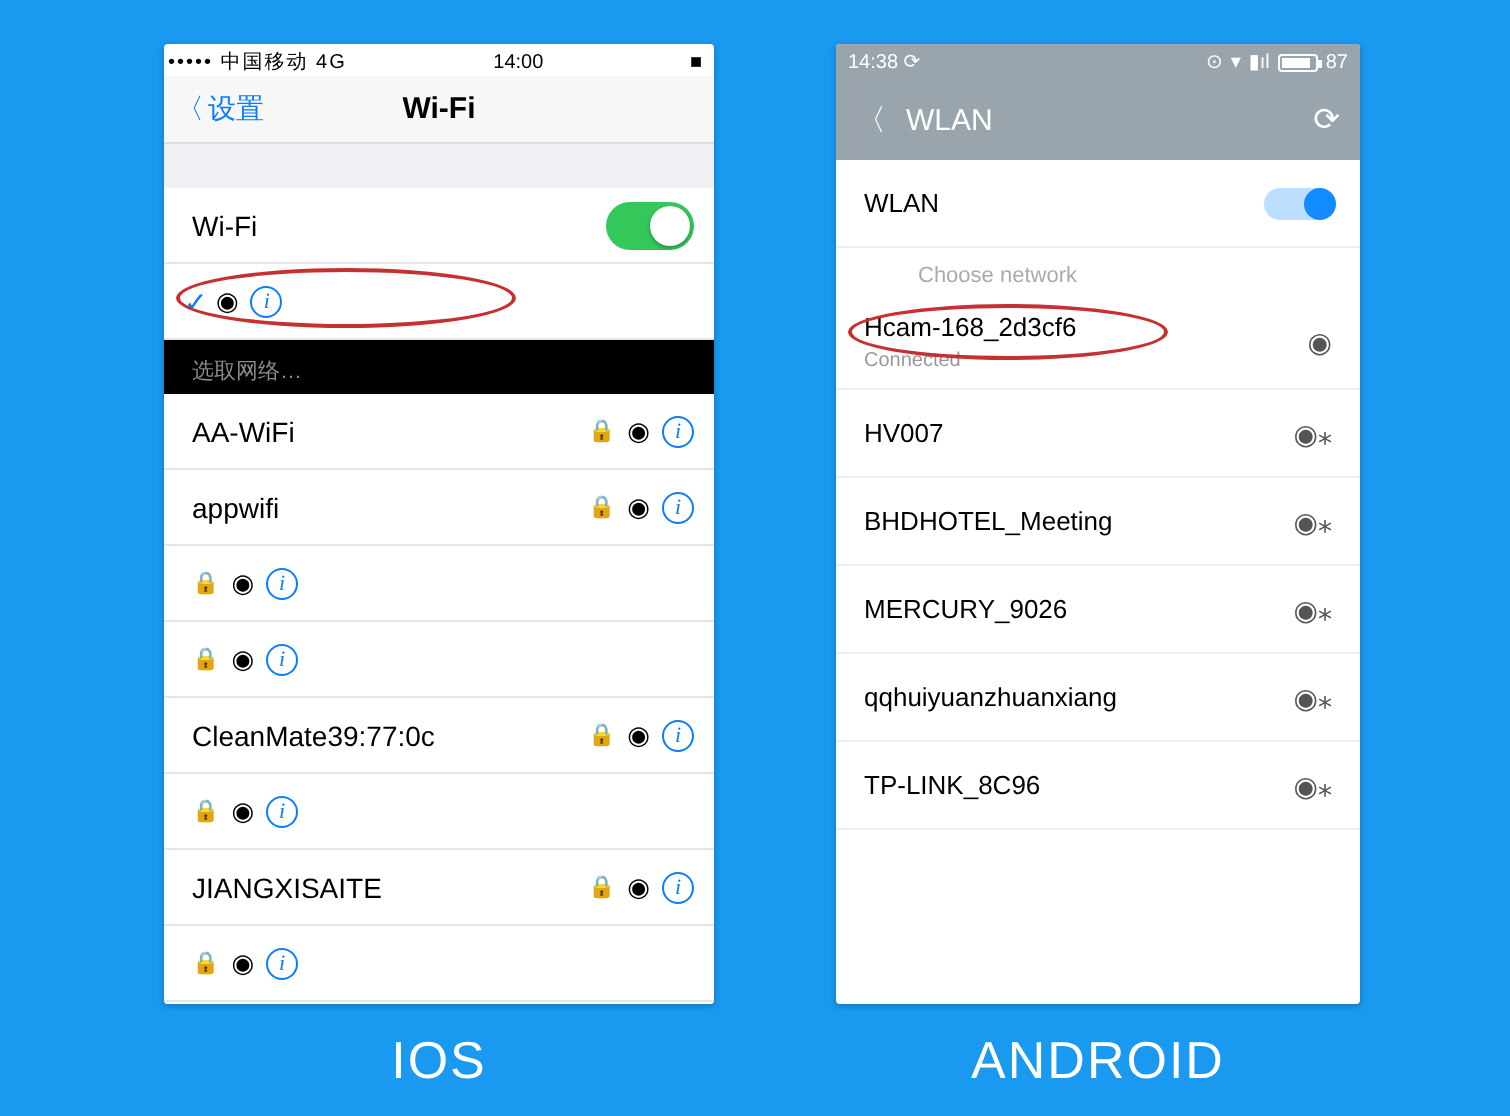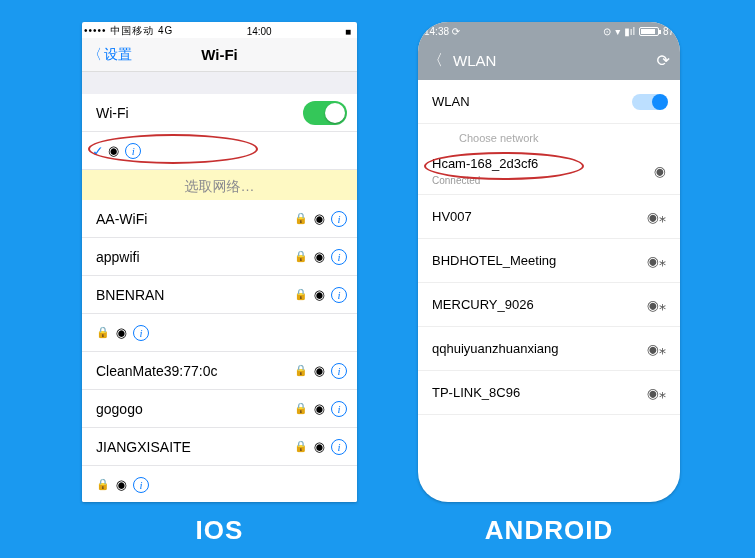--- a/index.html
+++ b/index.html
@@ -12,21 +12,21 @@
     overflow: hidden;
   }
   .phone {
     position: absolute;
     background: #fff;
     border-radius: 2px;
     box-shadow: 0 1px 3px rgba(0,0,0,.25);
     overflow: hidden;
   }
   .phone.ios { left: 82px; top: 22px; width: 275px; height: 480px; }
-  .phone.android { left: 418px; top: 22px; width: 262px; height: 480px; border-radius: 30px; }
+  .phone.android { left: 418px; top: 22px; width: 262px; height: 480px; }
 
   
   .ios-status {
     height: 16px; font-size: 10px; display:flex; justify-content:space-between;
     align-items:center; padding: 2px 6px 0 2px; color:#000;
   }
   .ios-status .dots { letter-spacing: 1px; }
   .ios-nav {
     height: 34px; display:flex; align-items:center; border-bottom:1px solid #ddd;
     position:relative; background:#f7f7f8;
@@ -41,21 +41,21 @@
   .ios-row .label { flex:1; }
   .ios-row.selected { position:relative; }
   .ios-row .check { color:#0a7cff; font-size:14px; width:16px; margin-left:-4px; }
   .circle-red {
     position:absolute; border:2px solid #c73030; border-radius:50%/50%;
     left:6px; top:2px; width:170px; height:30px; pointer-events:none;
   }
   .toggle { width:44px; height:24px; border-radius:12px; position:relative; }
   .toggle.on { background:#34c759; }
   .toggle .knob { position:absolute; width:20px; height:20px; border-radius:10px; background:#fff; top:2px; right:2px; box-shadow:0 1px 2px rgba(0,0,0,.3); }
-  .ios-sub { font-size:14px; color:#8a8a8f; padding:8px 14px 4px; background:#fef9c3;text-align:center; }
+  .ios-sub { font-size:11px; color:#8a8a8f; padding:8px 14px 4px; background:#000000; }
   .ios-icons { display:flex; align-items:center; gap:6px; }
   .lock { font-size:11px; }
   .wifi { font-size:13px; }
   .info { width:16px; height:16px; border:1.4px solid #0a7cff; border-radius:50%; color:#0a7cff; font-size:11px; display:flex; align-items:center; justify-content:center; font-style:italic; font-family: Georgia, serif; }
 
   
   .and-status {
     height:18px; background:#9aa4ad; color:#fff; font-size:10px;
     display:flex; align-items:center; justify-content:space-between; padding:0 6px;
   }
@@ -76,21 +76,21 @@
   .and-toggle .knob { position:absolute; width:16px; height:16px; border-radius:8px; background:#128cff; right:-2px; top:0; }
   .and-sub { font-size:11px; color:#aaa; padding:8px 14px 4px;margin-left:27px; }
   .and-circle {
     position:absolute; border:2px solid #c73030; border-radius:50%/50%;
     width:160px; height:28px; pointer-events:none;
   }
   .chev { color:#bbb; font-size:14px; }
   .wifi-a { font-size:14px; color:#555; }
 
   .os-label {
-    position:absolute; bottom:12px; color:#fff; font-size:26px; font-weight:700; letter-spacing:1px;
+    position:absolute; bottom:12px; color:#fff; font-size:26px; font-weight:400; letter-spacing:1px;
     text-align:center;
   }
   .os-label.ios-l { left:82px; width:275px; }
   .os-label.and-l { left:418px; width:262px; }
 
   .batt { display:inline-block; width:20px; height:9px; border:1px solid #fff; border-radius:2px; position:relative; }
   .batt::after { content:""; position:absolute; right:-3px; top:2px; width:2px; height:4px; background:#fff; }
   .batt .fill { position:absolute; left:1px; top:1px; bottom:1px; width:80%; background:#fff; }
 </style>
 </head>
@@ -136,21 +136,20 @@
       </div>
       <div class="ios-row">
         <span class="label">appwifi</span>
         <span class="ios-icons">
           <span class="lock">🔒</span>
           <span class="wifi">◉</span>
           <span class="info">i</span>
         </span>
       </div>
       <div class="ios-row">
-        <span class="label">BNENRAN</span>
         <span class="ios-icons">
           <span class="lock">🔒</span>
           <span class="wifi">◉</span>
           <span class="info">i</span>
         </span>
       </div>
       <div class="ios-row">
         <span class="ios-icons">
           <span class="lock">🔒</span>
           <span class="wifi">◉</span>
@@ -159,21 +158,20 @@
       </div>
       <div class="ios-row">
         <span class="label">CleanMate39:77:0c</span>
         <span class="ios-icons">
           <span class="lock">🔒</span>
           <span class="wifi">◉</span>
           <span class="info">i</span>
         </span>
       </div>
       <div class="ios-row">
-        <span class="label">gogogo</span>
         <span class="ios-icons">
           <span class="lock">🔒</span>
           <span class="wifi">◉</span>
           <span class="info">i</span>
         </span>
       </div>
       <div class="ios-row">
         <span class="label">JIANGXISAITE</span>
         <span class="ios-icons">
           <span class="lock">🔒</span>

